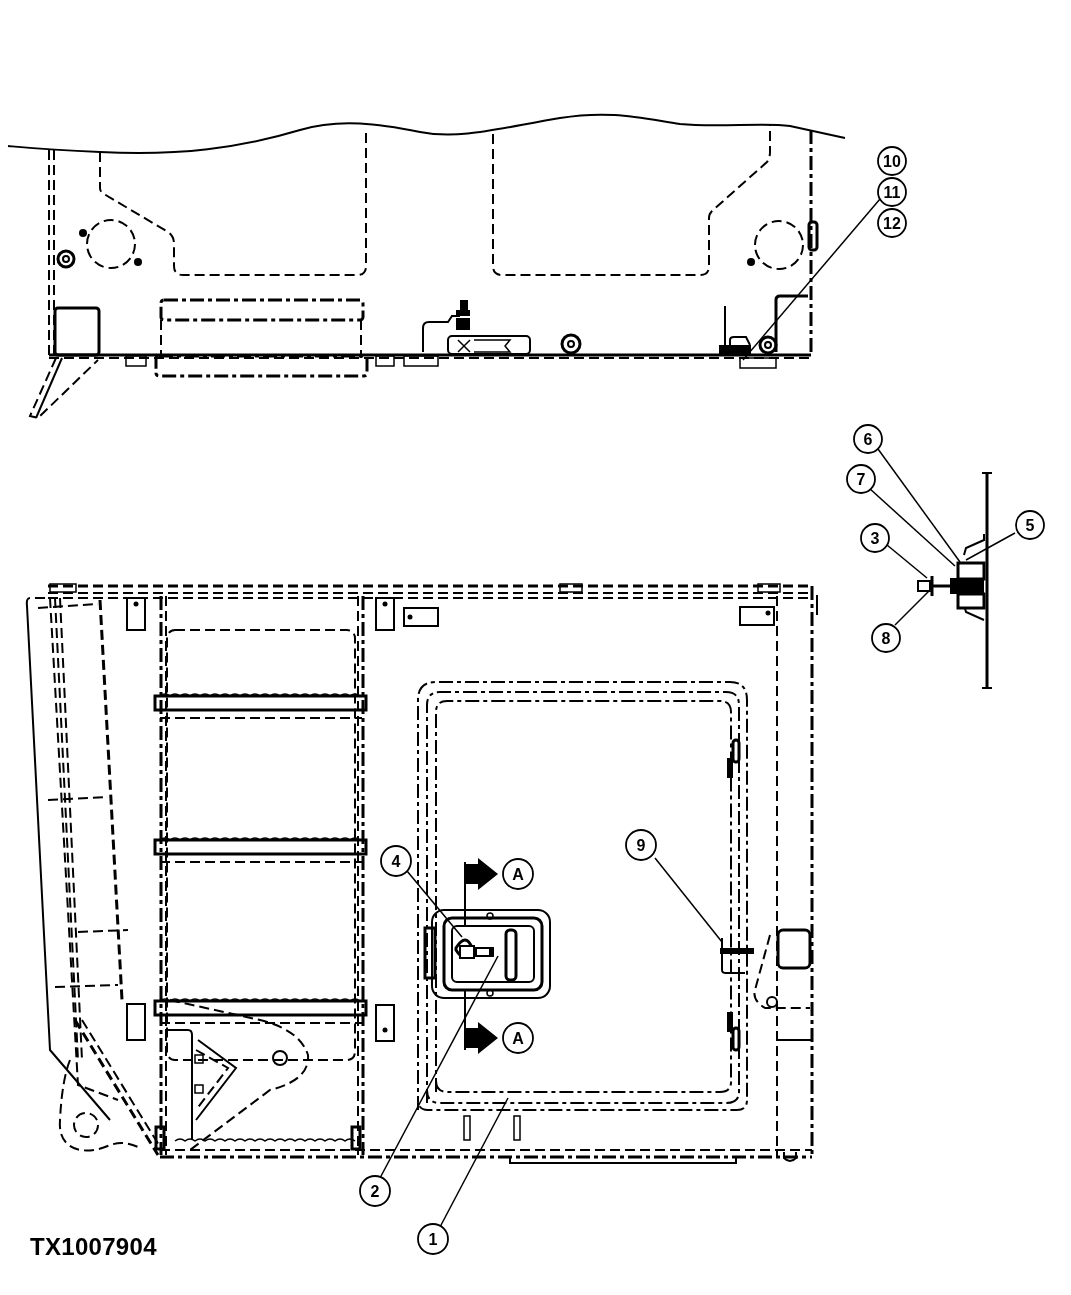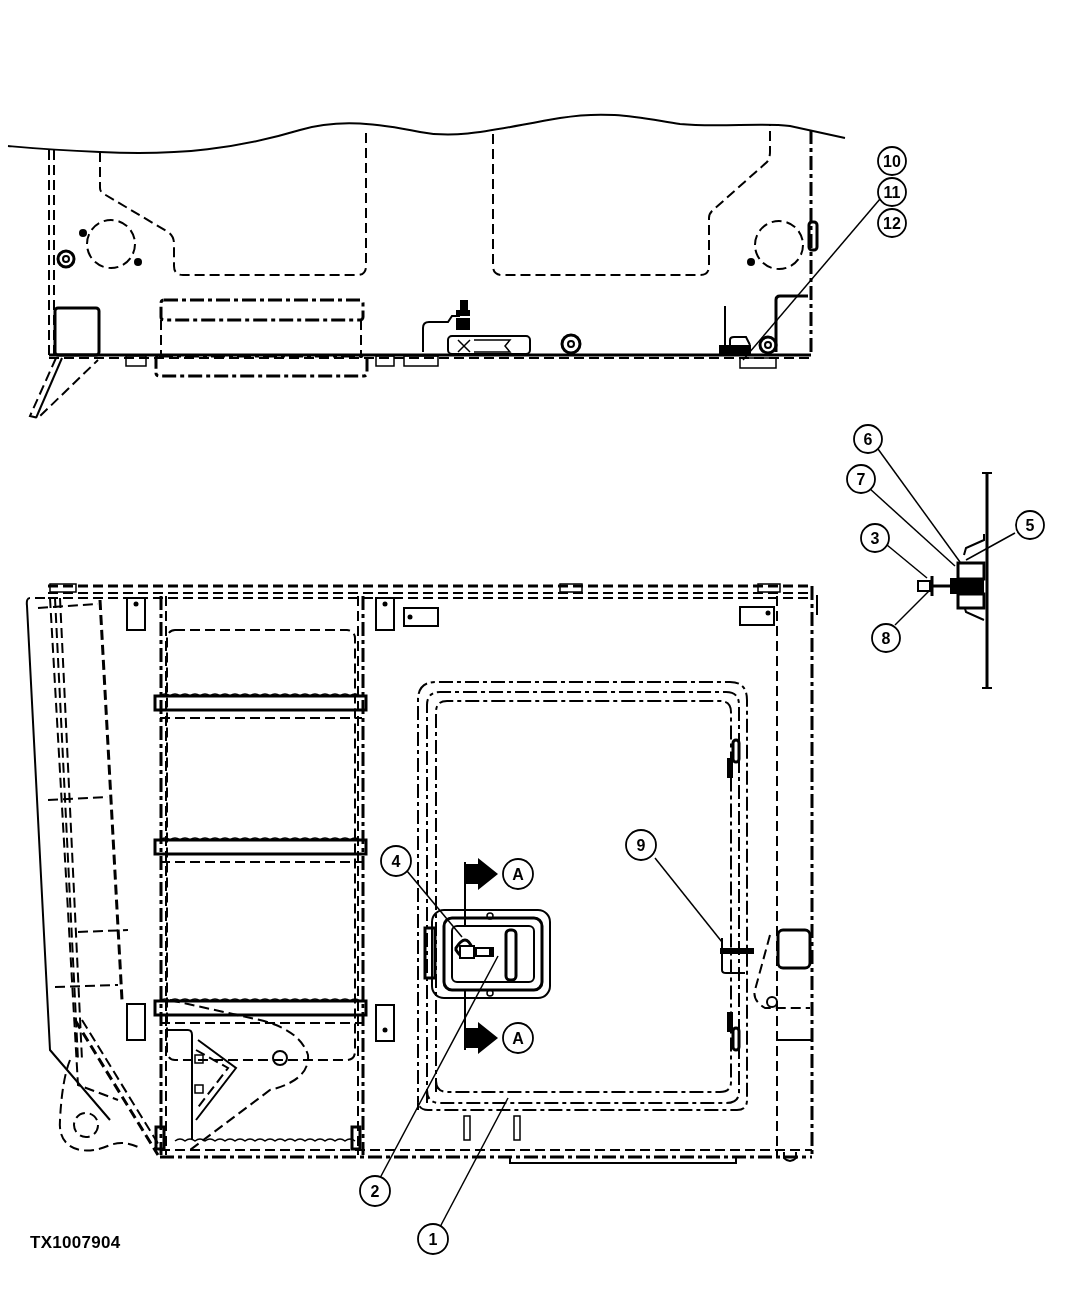--- a/index.html
+++ b/index.html
@@ -6,21 +6,21 @@
   body { width:1071px; height:1295px; position:relative; overflow:hidden; font-family:"Liberation Sans", sans-serif; }
   svg { position:absolute; left:0; top:0; }
   .s { fill:none; stroke:#000; stroke-width:2; }
   .t { fill:none; stroke:#000; stroke-width:3; }
   .th { fill:none; stroke:#000; stroke-width:1.5; }
   .d { stroke-dasharray:10 5; }
   .dd { stroke-dasharray:14 4 4 4; }
   .lead { fill:none; stroke:#000; stroke-width:1.5; }
   .callout circle { fill:#fff; stroke:#000; stroke-width:1.8; }
   .callout text { font-family:"Liberation Sans", sans-serif; font-weight:bold; font-size:16px; text-anchor:middle; dominant-baseline:central; fill:#000; }
-  .fig-id { position:absolute; left:30px; top:1233px; font-family:"Liberation Sans", sans-serif; font-weight:bold; font-size:17px; color:#000; letter-spacing:0.3px; }
+  .fig-id { position:absolute; left:30px; top:1233px; font-family:"Liberation Sans", sans-serif; font-weight:bold; font-size:24px; color:#000; letter-spacing:0.3px; }
 </style>
 </head>
 <body>
 
 <svg width="1071" height="1295" viewBox="0 0 1071 1295">
 
   <g>
 
     <path class="s" d="M8,146 C30,148 50,150 100,152 C180,156 240,148 300,130 C340,118 380,124 420,132 C460,140 500,128 560,118 C610,110 640,118 680,124 C720,128 760,122 790,126 L845,138"></path>
 

